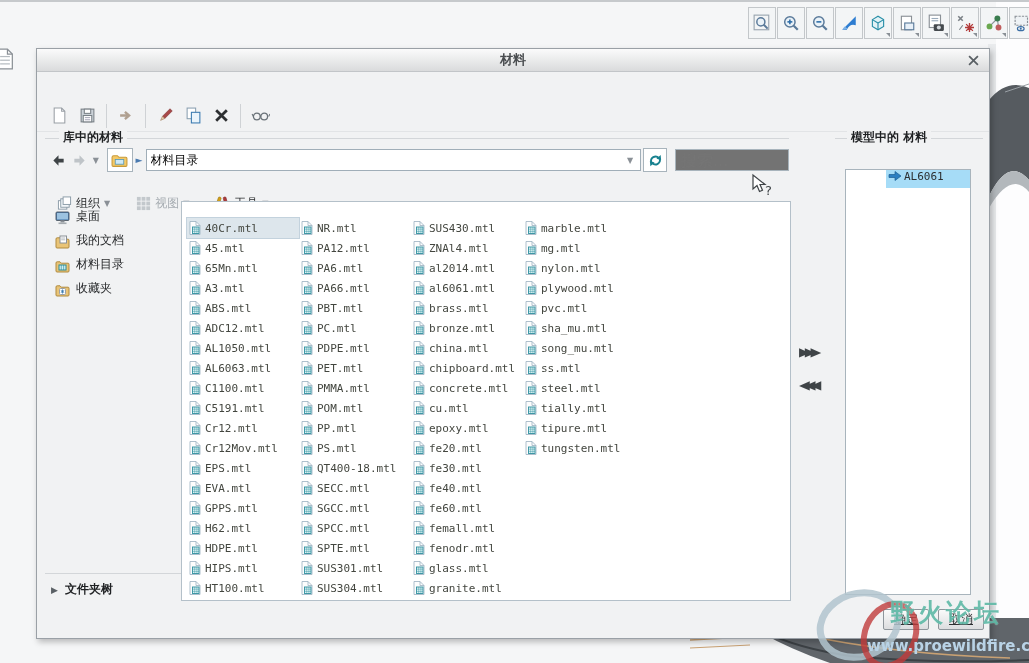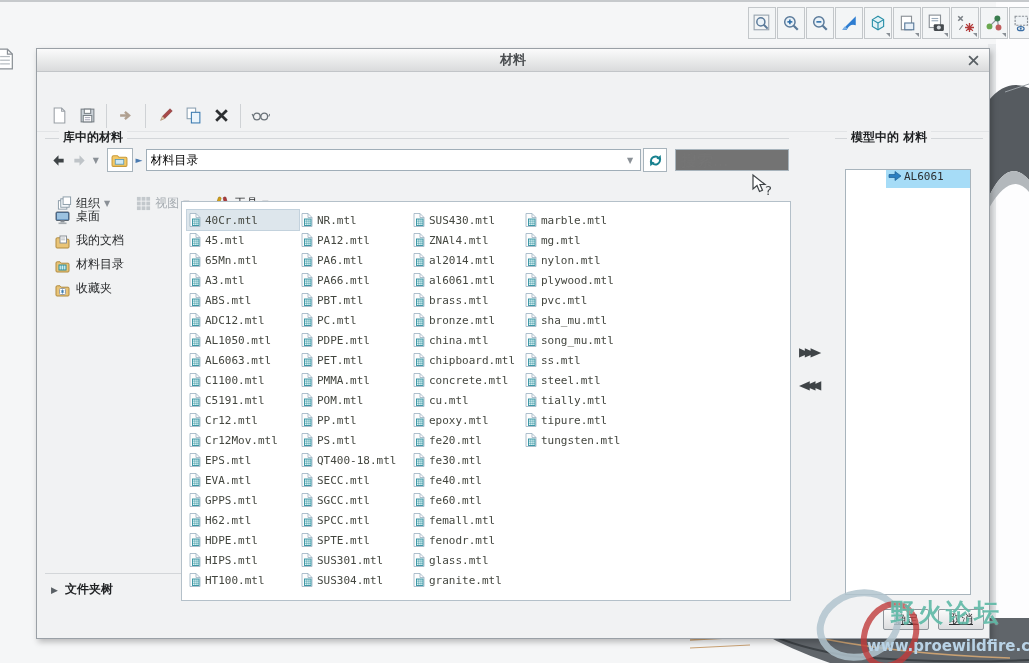--- a/index.html
+++ b/index.html
@@ -93,21 +93,21 @@
   .sb-header{font-size:12px;font-weight:bold;color:#17191b;padding:4px 0 8px 6px;}
   .sb-item{display:flex;align-items:flex-end;gap:6px;height:24px;padding-left:10px;font-size:12px;color:#26282a;}
   .sb-item .lat{font-family:"DejaVu Sans Mono",monospace;font-size:11px;}
   .sb-sep{left:8px;top:524px;width:136px;height:1px;background:#d3d6d9;}
   .ftree{left:14px;top:532px;display:flex;align-items:center;gap:7px;font-size:12px;font-weight:bold;color:#1f2123;}
   .ftree .tri{font-size:9px;color:#5a6065;}
 
   
   .file-list{left:144px;top:152px;width:608px;height:398px;background:#fff;
     border:1px solid #b4c0c9;overflow:hidden;}
-  #file-grid{display:flex;padding:8px 0 0 5px;}
+  #file-grid{display:flex;padding:16px 0 0 5px;}
   .fcol{width:112px;}
   .fitem{display:flex;align-items:center;gap:4px;height:20px;padding-left:2px;}
   .fitem.selected{background:#dde6ec;outline:1px solid #c3d2dd;}
   .fname{font-family:"DejaVu Sans Mono",monospace;font-size:11px;color:#43463f;white-space:nowrap;}
 
   
   .xfer-add{left:762px;top:293px;width:36px;height:20px;}
   .xfer-remove{left:762px;top:326px;width:36px;height:20px;}
   .tri-arrows{font-size:14px;color:#3f4447;letter-spacing:-5px;display:inline-block;transform:scaleY(.85);}
 

